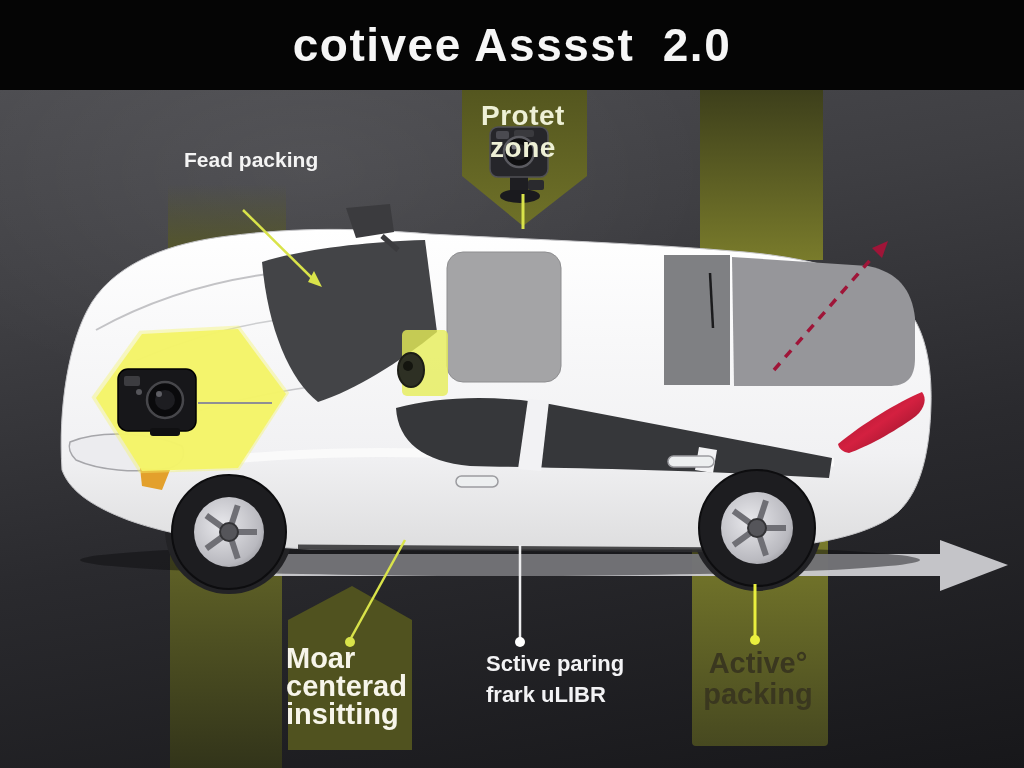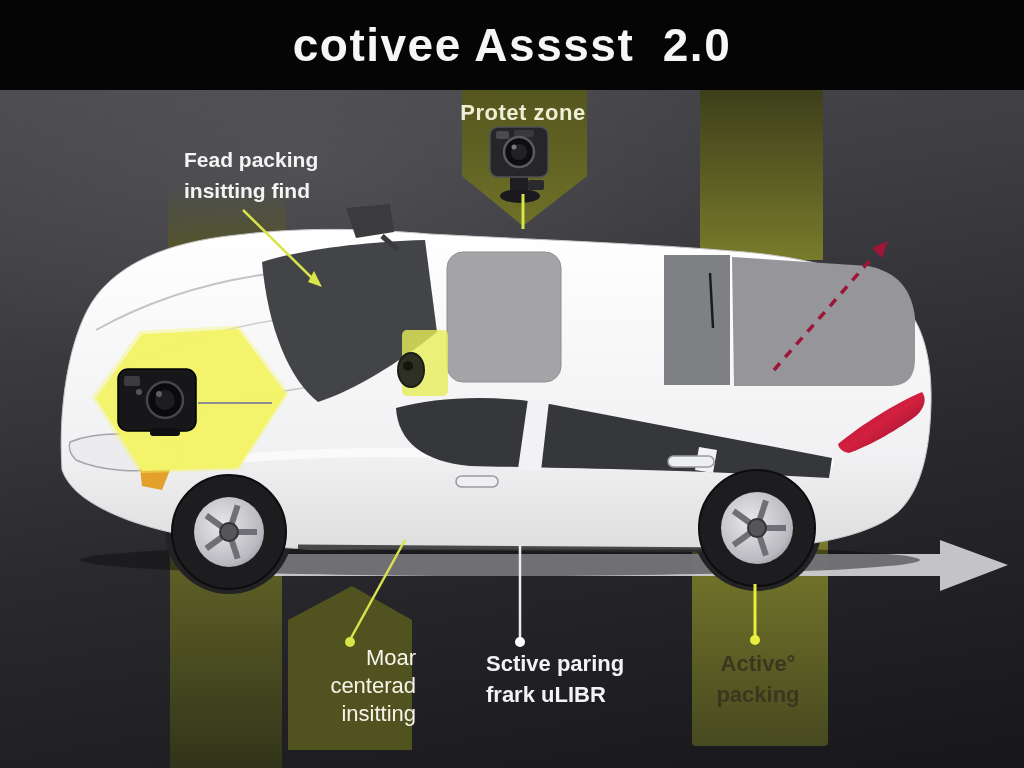--- a/index.html
+++ b/index.html
@@ -17,38 +17,38 @@
   .title-bar{
     position:absolute;left:0;top:0;width:1024px;height:90px;background:#050505;
     display:flex;align-items:center;justify-content:center;z-index:5;
   }
   .title-text{
     color:#f6f6f6;font-size:46px;font-weight:800;letter-spacing:1.5px;white-space:pre;
   }
   .label{position:absolute;z-index:6;}
   .protet-label{
     left:448px;top:100px;width:150px;text-align:center;
-    color:#eef0d6;font-size:22px;font-weight:600;letter-spacing:.5px;
+    color:#eef0d6;font-size:28px;font-weight:600;letter-spacing:.5px;
   }
   .fead-label{
     left:184px;top:144px;color:#f4f4f4;font-size:21px;font-weight:600;line-height:31px;
   }
   .fead-label span{display:block;}
   .moar-label{
-    left:286px;top:644px;width:130px;text-align:right;
-    color:#f7f5ea;font-size:22px;font-weight:400;line-height:28px;
+    left:286px;top:644px;width:130px;text-align:left;
+    color:#f7f5ea;font-size:29px;font-weight:700;line-height:28px;
   }
   .moar-label span{display:block;}
   .sctive-label{
     left:486px;top:648px;color:#f3f3f5;font-size:22px;font-weight:600;line-height:31px;
   }
   .sctive-label span{display:block;}
   .active-label{
     left:688px;top:648px;width:140px;text-align:center;
-    color:#3a371f;font-size:22px;font-weight:700;line-height:31px;
+    color:#3a371f;font-size:29px;font-weight:700;line-height:31px;
   }
   .active-label span{display:block;}
 </style>
 </head>
 <body>
 
 <div id="stage">
 
   <svg width="1024" height="768" viewBox="0 0 1024 768">
     <defs>
@@ -218,21 +218,20 @@
   <div class="title-bar">
     <div class="title-text">cotivee Asssst  2.0</div>
   </div>
 
   <div class="label protet-label">
     <span>Protet zone</span>
   </div>
 
   <div class="label fead-label">
     <span>Fead packing</span>
-    <span>insitting find</span>
   </div>
 
   <div class="label moar-label">
     <span>Moar</span>
     <span>centerad</span>
     <span>insitting</span>
   </div>
 
   <div class="label sctive-label">
     <span>Sctive paring</span>

